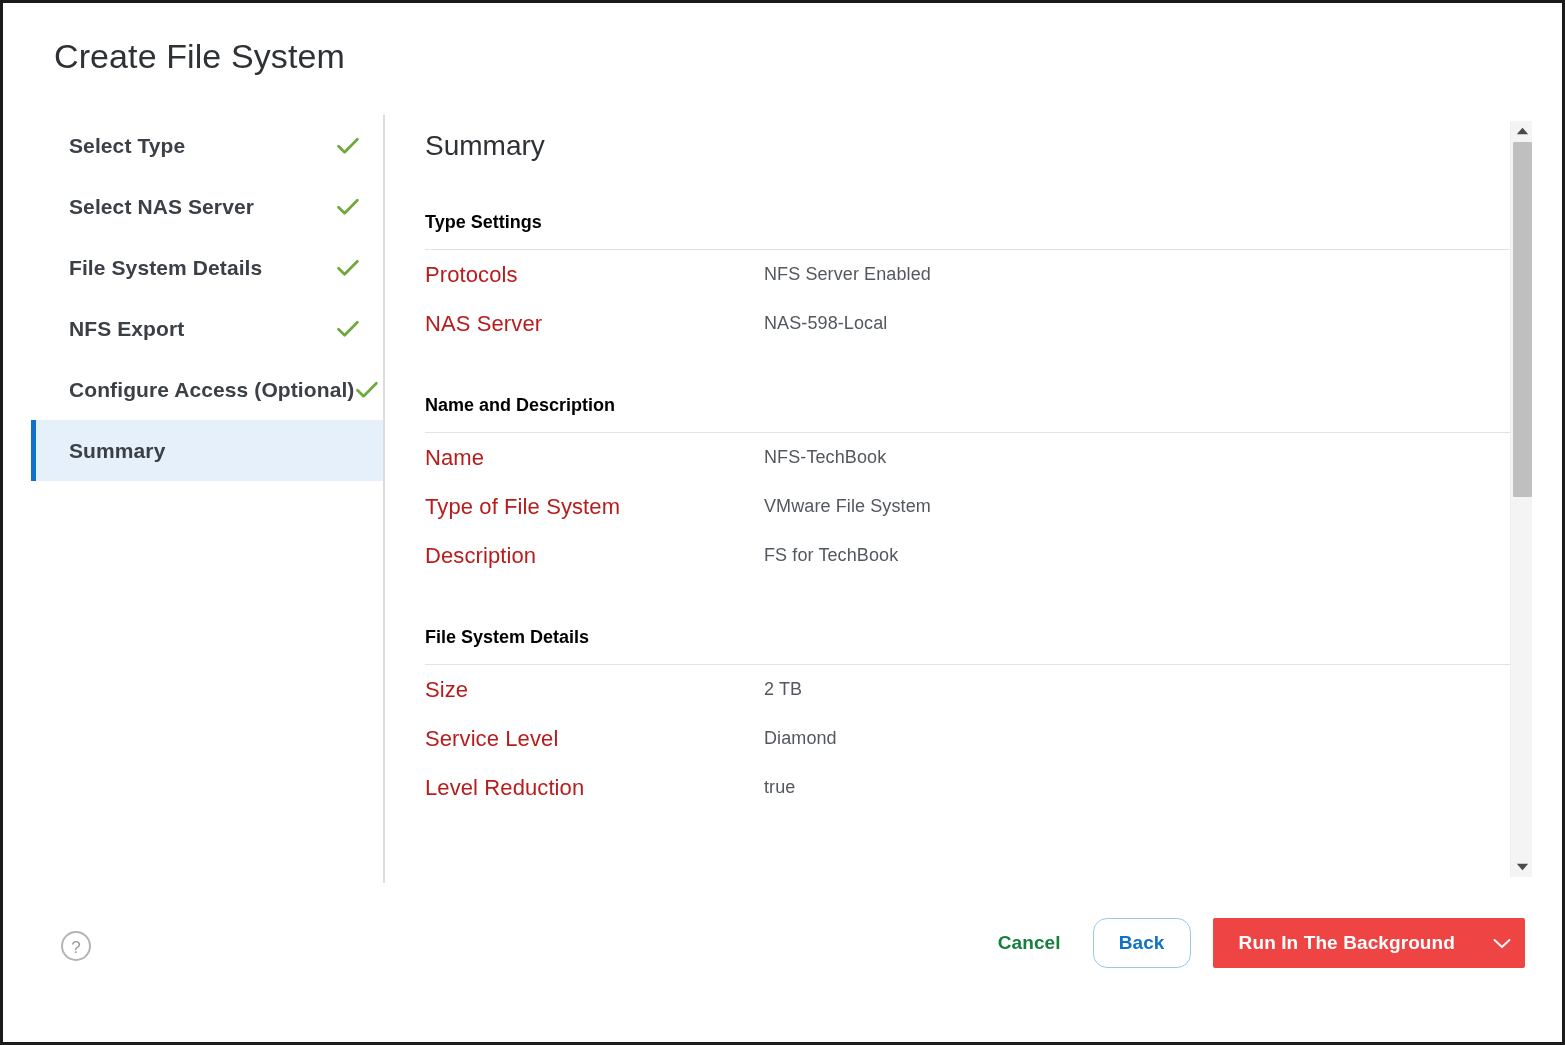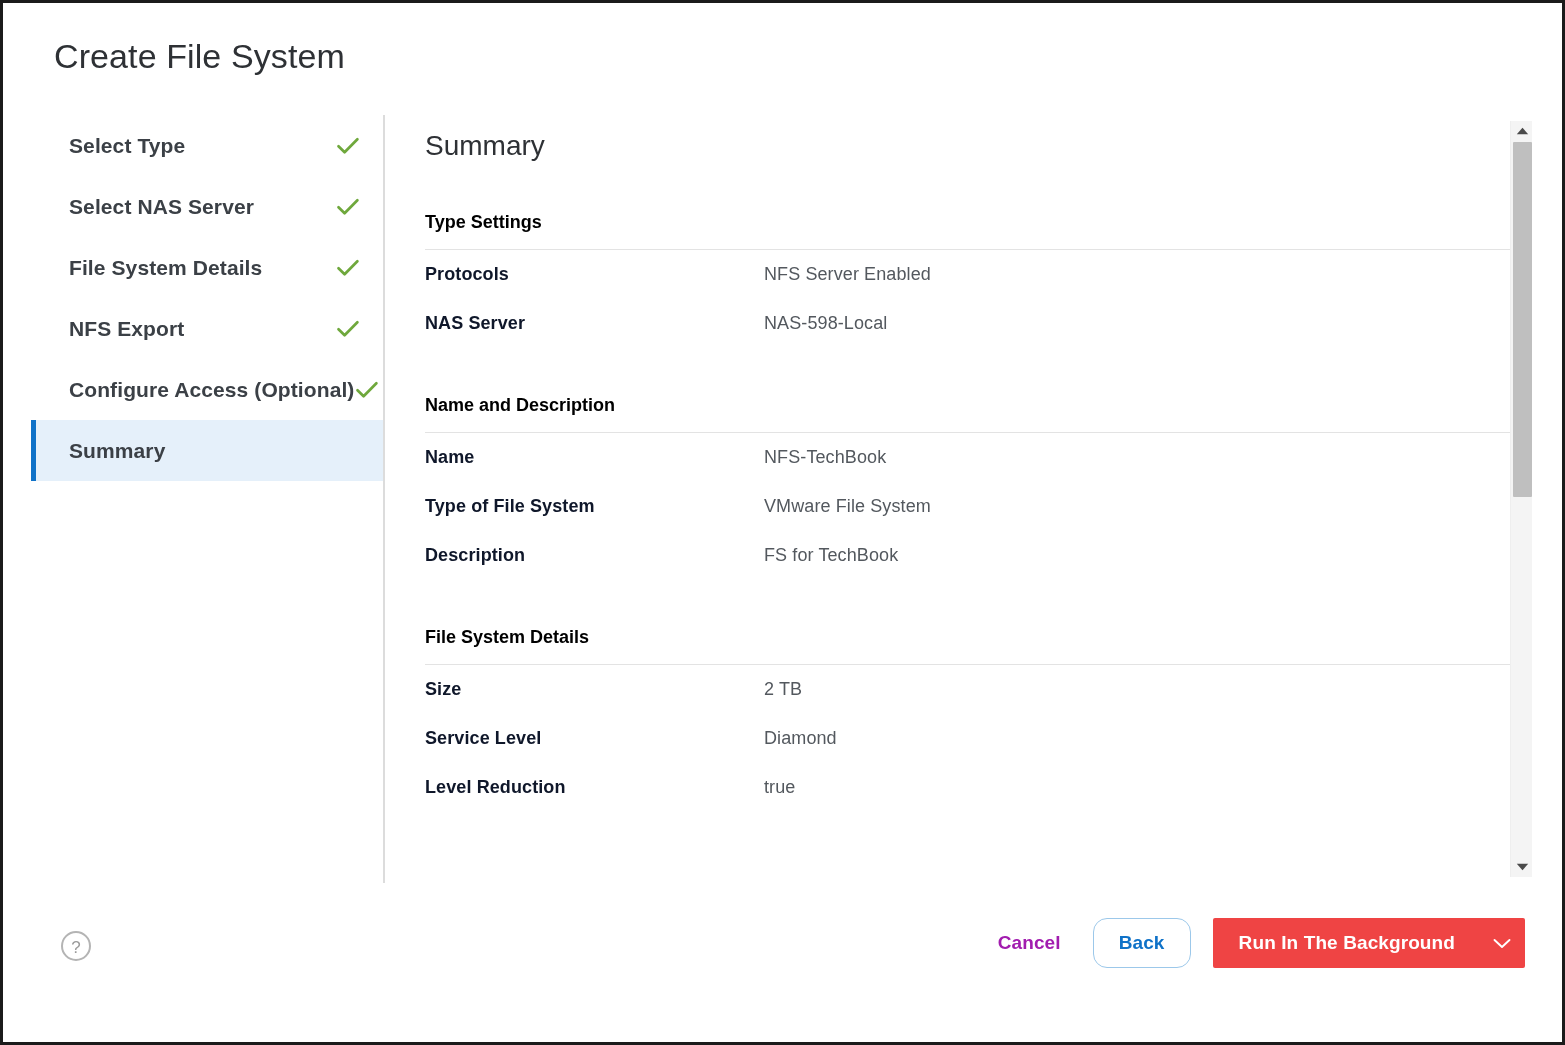--- a/index.html
+++ b/index.html
@@ -133,23 +133,23 @@
     display: flex;
     align-items: center;
     height: 49px;
     margin-left: 40px;
   }
   .kv-row:first-of-type { margin-top: 12px; }
 
   .kv-key {
     width: 339px;
     flex: 0 0 339px;
-    font-size: 18px;
-    font-weight: bold;
-    color: #0f172a;
+    font-size: 22px;
+    font-weight: normal;
+    color: #b91c1c;
     letter-spacing: 0.1px;
   }
 
   .kv-val {
     font-size: 18px;
     font-weight: 400;
     color: #53585e;
     letter-spacing: 0.1px;
   }
 
@@ -209,21 +209,21 @@
     top: 0;
     display: flex;
     align-items: center;
     gap: 22px;
     height: 62px;
   }
 
   #cancel-button {
     font-size: 19px;
     font-weight: bold;
-    color: #a21caf;
+    color: #15803d;
     background: none;
     border: none;
     cursor: pointer;
     padding: 6px 10px;
     font-family: "Liberation Sans", sans-serif;
     letter-spacing: 0.1px;
   }
 
   #back-button {
     min-width: 98px;

